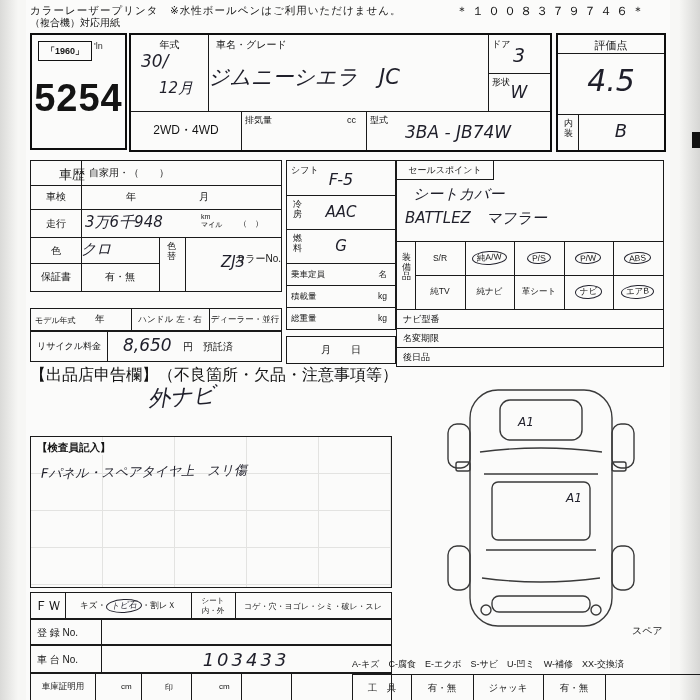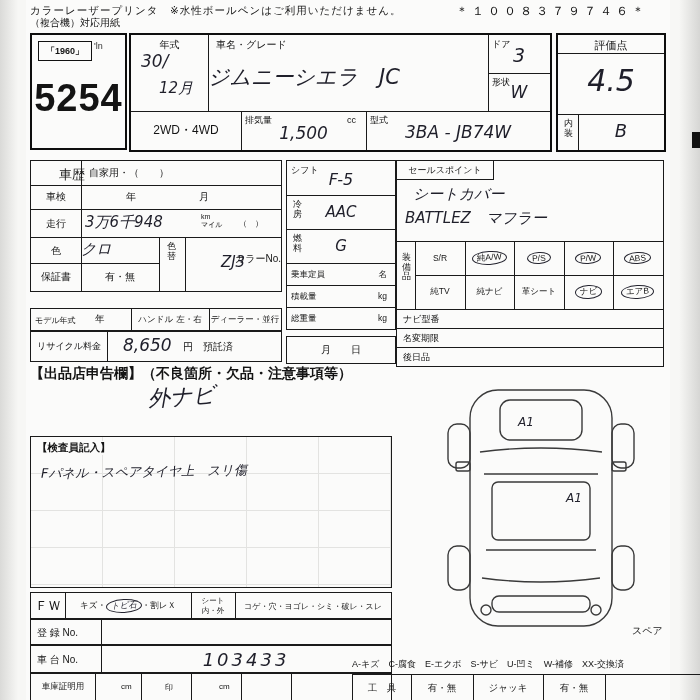--- a/index.html
+++ b/index.html
@@ -57,21 +57,20 @@
     <div class="abs" style="left:85px;top:3px;font-size:10px">車名・グレード</div>
     <div class="abs hw" style="left:77px;top:28px;width:280px;text-align:left;font-size:21px">ジムニーシエラ　JC</div>
 
     <div class="abs" style="left:361px;top:3px;font-size:9px">ドア</div>
     <div class="abs hw" style="left:357px;top:9px;width:62px;text-align:center;font-size:19px">3</div>
     <div class="abs" style="left:361px;top:41px;font-size:9px">形状</div>
     <div class="abs hw" style="left:357px;top:47px;width:62px;text-align:center;font-size:17px">W</div>
 
     <div class="abs ctr" style="left:0;top:76px;width:110px;height:39px;font-size:12px">2WD・4WD</div>
     <div class="abs" style="left:114px;top:79px;font-size:9px">排気量</div>
-    <div class="abs hw" style="left:110px;top:88px;width:125px;text-align:center;font-size:17px">1,500</div>
     <div class="abs" style="left:216px;top:80px;font-size:9px">cc</div>
     <div class="abs" style="left:239px;top:79px;font-size:9px">型式</div>
     <div class="abs hw" style="left:235px;top:87px;width:184px;text-align:center;font-size:17px">3BA - JB74W</div>
   </div>
 
   <div class="abs bx2" style="left:556px;top:33px;width:106px;height:115px">
     <div class="abs" style="left:0;top:3px;width:100%;text-align:center;font-size:11px">評価点</div>
     <div class="ln" style="left:0;top:18px;width:106px;height:1px"></div>
     <div class="abs hw" style="left:0;top:28px;width:100%;text-align:center;font-size:30px">4.5</div>
     <div class="ln" style="left:0;top:79px;width:106px;height:1px"></div>
@@ -127,21 +126,21 @@
   </div>
 
   <div class="abs bx" style="left:30px;top:330px;width:250px;height:30px">
     <div class="ln" style="left:76px;top:0;width:1px;height:30px"></div>
     <div class="abs ctr" style="left:0;top:0;width:76px;height:30px;font-size:9px">リサイクル料金</div>
     <div class="abs hw" style="left:92px;top:4px;font-size:17px">8,650</div>
     <div class="abs" style="left:152px;top:9px;font-size:10px">円</div>
     <div class="abs" style="left:172px;top:9px;font-size:10px">預託済</div>
   </div>
 
-  <div class="abs" style="left:30px;top:365px;font-size:14px;font-weight:700">【出品店申告欄】（不良箇所・欠品・注意事項等）</div>
+  <div class="abs" style="left:30px;top:365px;font-size:16px;font-weight:400">【出品店申告欄】（不良箇所・欠品・注意事項等）</div>
   <div class="abs hw" style="left:148px;top:382px;font-size:22px;transform:rotate(-4deg)">外ナビ</div>
 
   <div class="abs bx gridbg" style="left:30px;top:436px;width:360px;height:150px">
     <div class="abs" style="left:6px;top:4px;font-size:10.5px;font-weight:600;background:#fbfbfa">【検査員記入】</div>
     <div class="abs hw" style="left:10px;top:26px;font-size:13px;transform:rotate(-1deg)">Fパネル・スペアタイヤ上　スリ傷</div>
   </div>
 
   <div class="abs bx" style="left:286px;top:160px;width:108px;height:168px">
     <div class="ln" style="left:0;top:34px;width:108px;height:1px"></div>
     <div class="ln" style="left:0;top:68px;width:108px;height:1px"></div>

